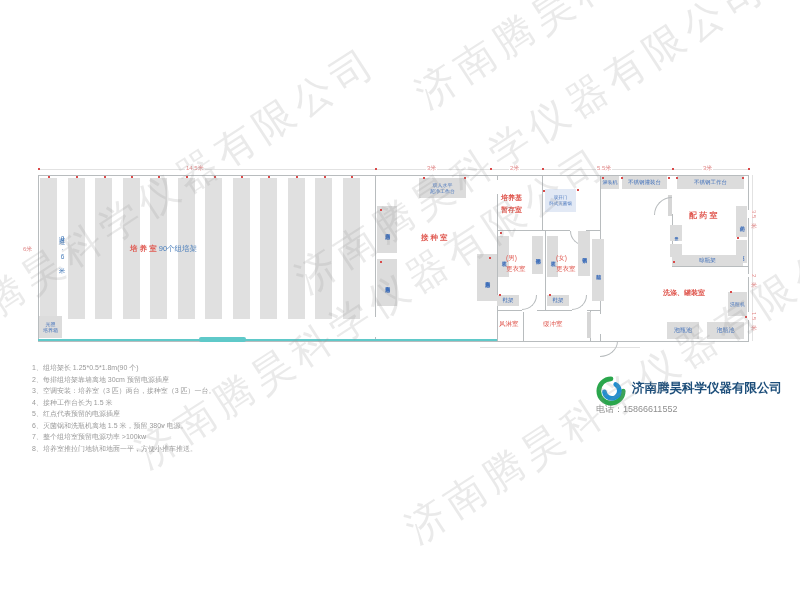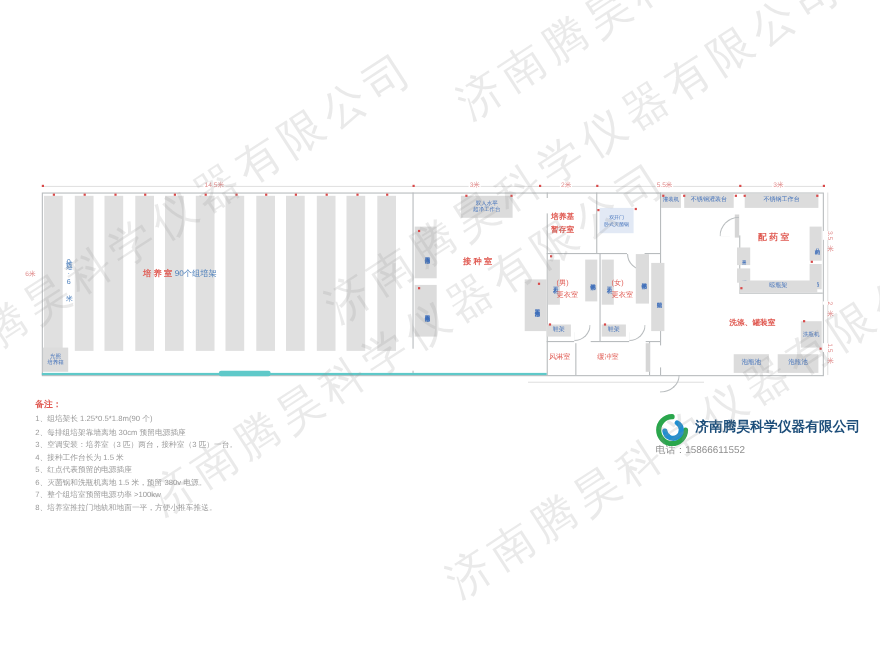--- a/index.html
+++ b/index.html
@@ -176,21 +176,20 @@
 <div class="box vbox" style="left:670px;top:244px;width:12px;height:13px;font-size:4.5px">冰箱</div>
 <div class="box" style="left:672px;top:255px;width:71px;height:11px;font-size:5.5px">晾瓶架</div>
 <div class="rlabel" style="left:663px;top:288px;font-size:7px;font-weight:bold">洗涤、罐装室</div>
 <div class="box" style="left:728px;top:292px;width:19px;height:24px;font-size:5px">洗瓶机</div>
 <div class="box" style="left:667px;top:322px;width:32px;height:17px;font-size:6px">泡瓶池</div>
 <div class="box" style="left:707px;top:322px;width:37px;height:17px;font-size:6px">泡瓶池</div>
 
 <div class="dots"></div>
 
 <div class="notes">
-  <div class="title">备注：</div>
   <div class="item">1、组培架长 1.25*0.5*1.8m(90 个)</div>
   <div class="item">2、每排组培架靠墙离地 30cm 预留电源插座</div>
   <div class="item">3、空调安装：培养室（3 匹）两台，接种室（3 匹）一台。</div>
   <div class="item">4、接种工作台长为 1.5 米</div>
   <div class="item">5、红点代表预留的电源插座</div>
   <div class="item">6、灭菌锅和洗瓶机离地 1.5 米，预留 380v 电源。</div>
   <div class="item">7、整个组培室预留电源功率 &gt;100kw</div>
   <div class="item">8、培养室推拉门地轨和地面一平，方便小推车推送。</div>
 </div>
 

